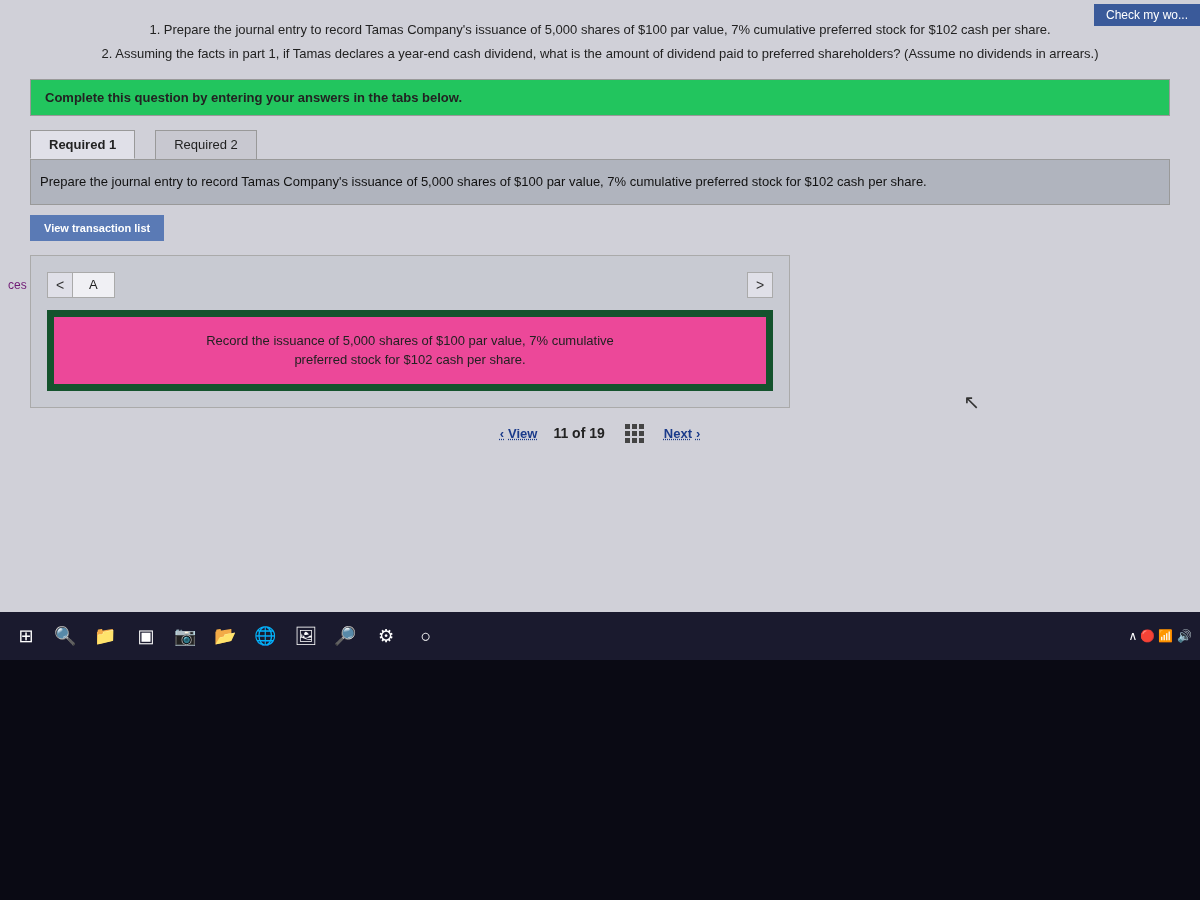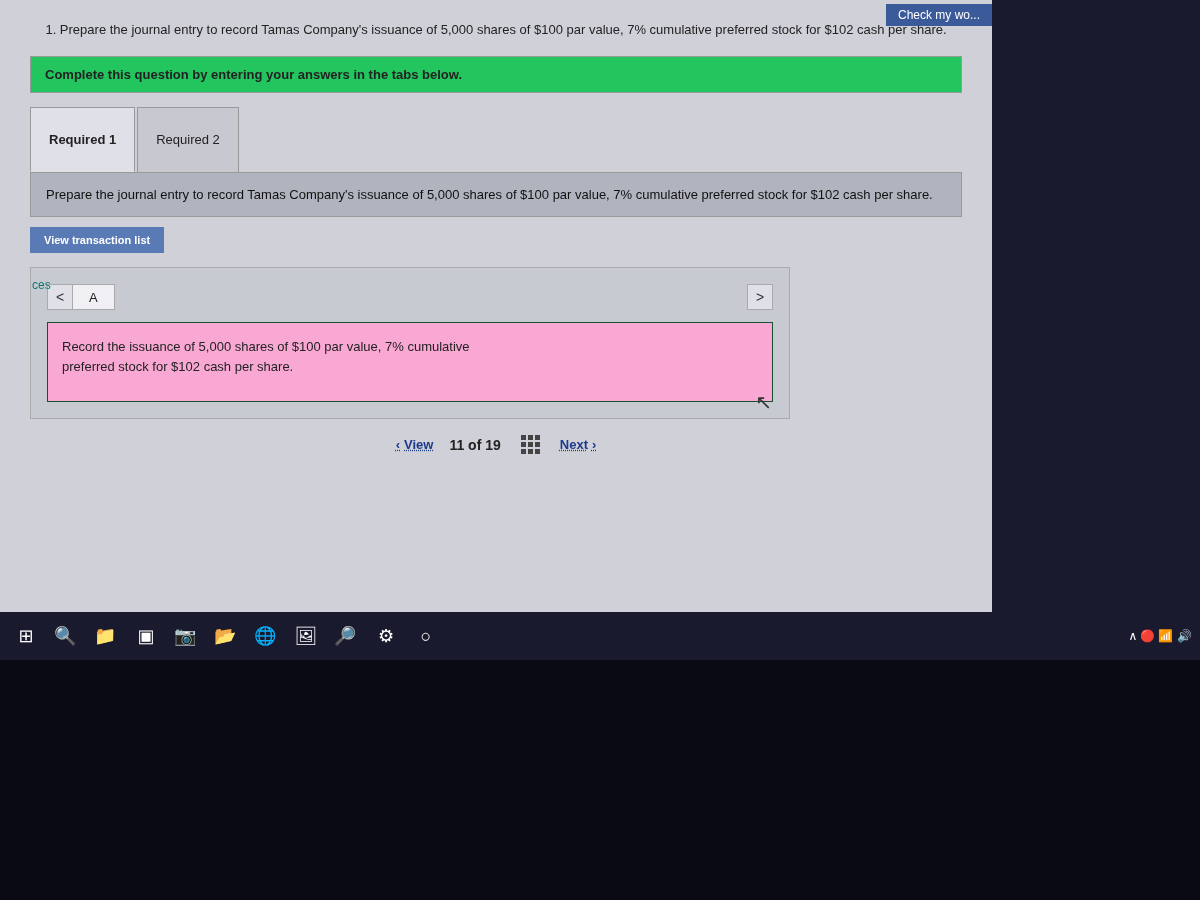--- a/index.html
+++ b/index.html
@@ -6,21 +6,21 @@
     body {
       font-family: Arial, sans-serif;
       background: #1a1a2e;
       width: 1200px;
       height: 900px;
       overflow: hidden;
       position: relative;
     }
     .main-content {
       background: #d0d0d8;
-      width: 992px;
+      width: 1200px;
       min-height: 660px;
       padding: 20px 30px;
       position: relative;
     }
     .question-text {
       font-size: 13px;
       color: #222;
       margin-bottom: 16px;
       line-height: 1.5;
     }
@@ -39,35 +39,35 @@
     }
     .tabs-row {
       display: flex;
       gap: 0;
       margin-bottom: 0;
     }
     .tab {
       background: #c8c8d0;
       border: 1px solid #999;
       border-bottom: none;
-      padding: 24px 18px;
-      font-size: 13px;
-      color: #222;
-      cursor: pointer;
-      margin-right: 2px;
+      padding: 6px 18px;
+      font-size: 13px;
+      color: #222;
+      cursor: pointer;
+      margin-right: 20px;
     }
     .tab.active {
       background: #e0e0e8;
       border-bottom: 1px solid #e0e0e8;
       font-weight: bold;
     }
     .tab-content-area {
       background: #b0b4be;
       border: 1px solid #999;
-      padding: 12px 15px;
+      padding: 12px 9px;
       margin-bottom: 10px;
     }
     .tab-description {
       font-size: 13px;
       color: #111;
       line-height: 1.5;
     }
     .view-transaction-btn {
       background: #5a7ab5;
       color: white;
@@ -127,24 +127,25 @@
       width: 26px;
       height: 26px;
       display: flex;
       align-items: center;
       justify-content: center;
       font-size: 14px;
       cursor: pointer;
       color: #333;
     }
     .worksheet-inner {
-      background: #f9a8d4;
-      border: 1px solid #14532d;
+      background: #ec4899;
+      border: 7px solid #14532d;
       padding: 14px;
       min-height: 80px;
+      text-align: center;
     }
     .worksheet-inner p {
       font-size: 13px;
       color: #222;
       line-height: 1.5;
     }
     .pagination-row {
       display: flex;
       align-items: center;
       justify-content: center;
@@ -180,22 +181,21 @@
       width: 5px;
       height: 5px;
       background: #444;
       display: block;
     }
     .ces-label {
       position: absolute;
       left: 8px;
       top: 278px;
       font-size: 12px;
-      color: #0f766e;
-      margin-left: 24px;
+      color: #701a75;
     }
     
     .taskbar {
       position: absolute;
       bottom: 240px;
       left: 0;
       width: 1200px;
       height: 48px;
       background: #1a1a2e;
       display: flex;
@@ -250,20 +250,21 @@
 </head>
 <body>
 
 <div class="main-content">
   
   <button class="top-right-btn">Check my wo...</button>
 
   
   <div class="question-text">
     <p>1. Prepare the journal entry to record Tamas Company's issuance of 5,000 shares of $100 par value, 7% cumulative preferred stock for $102 cash per share.</p>
+    <p>2. Assuming the facts in part 1, if Tamas declares a year-end cash dividend, what is the amount of dividend paid to preferred shareholders? (Assume no dividends in arrears.)</p>
   </div>
 
   
   <div class="instruction-box">
     <span>Complete this question by entering your answers in the tabs below.</span>
   </div>
 
   
   <div class="tabs-row">
     <div class="tab active">Required 1</div>

